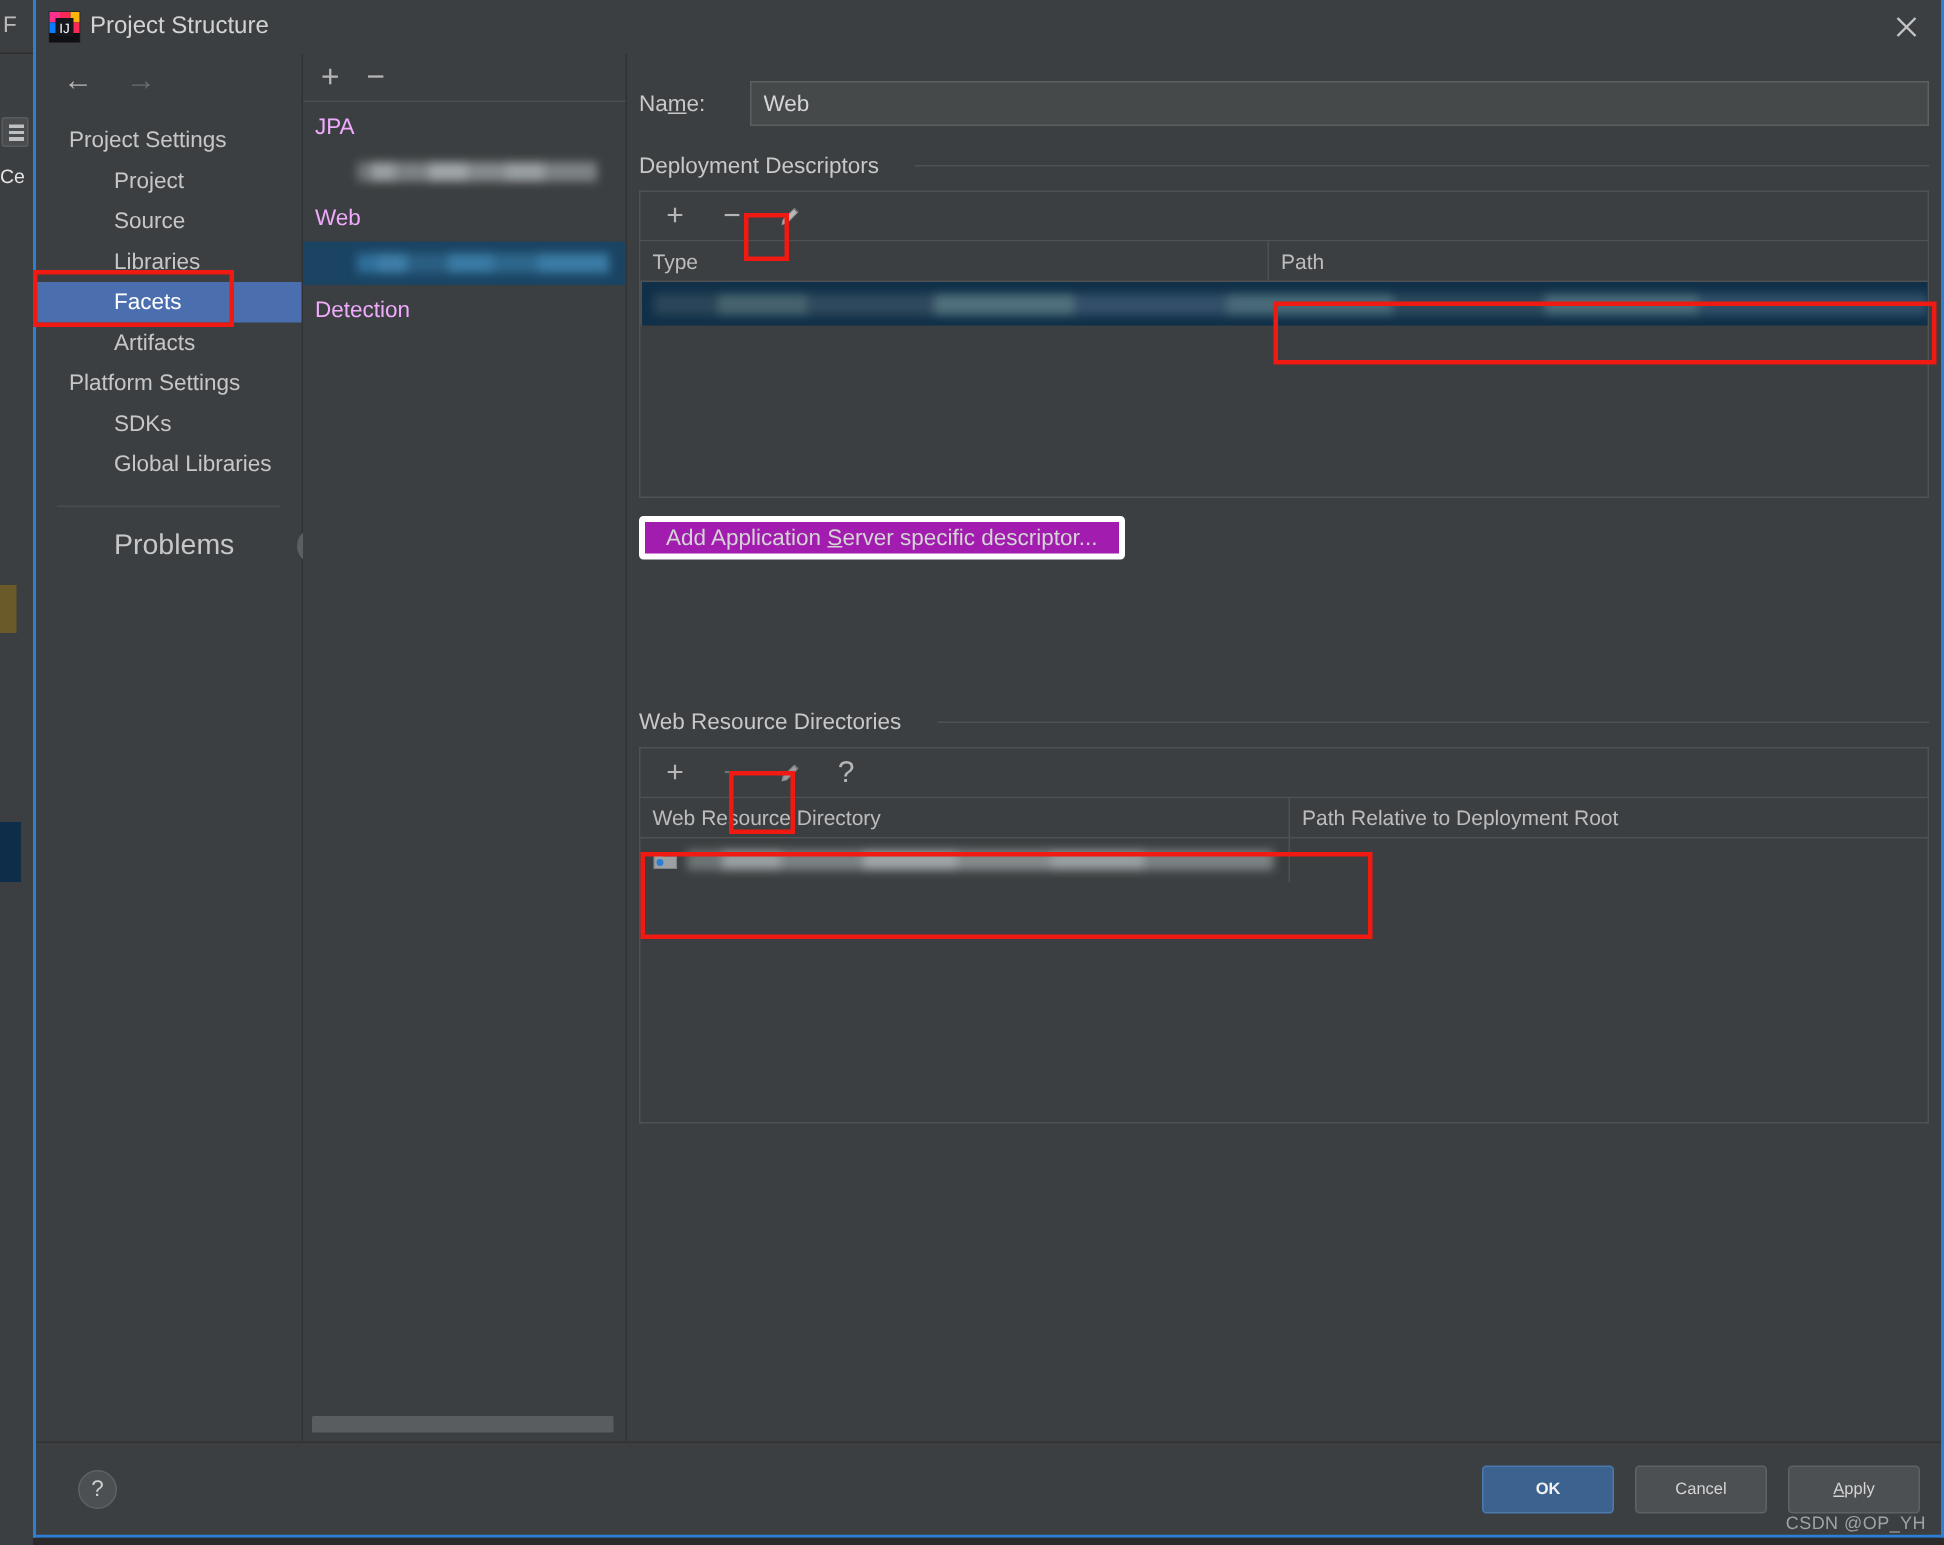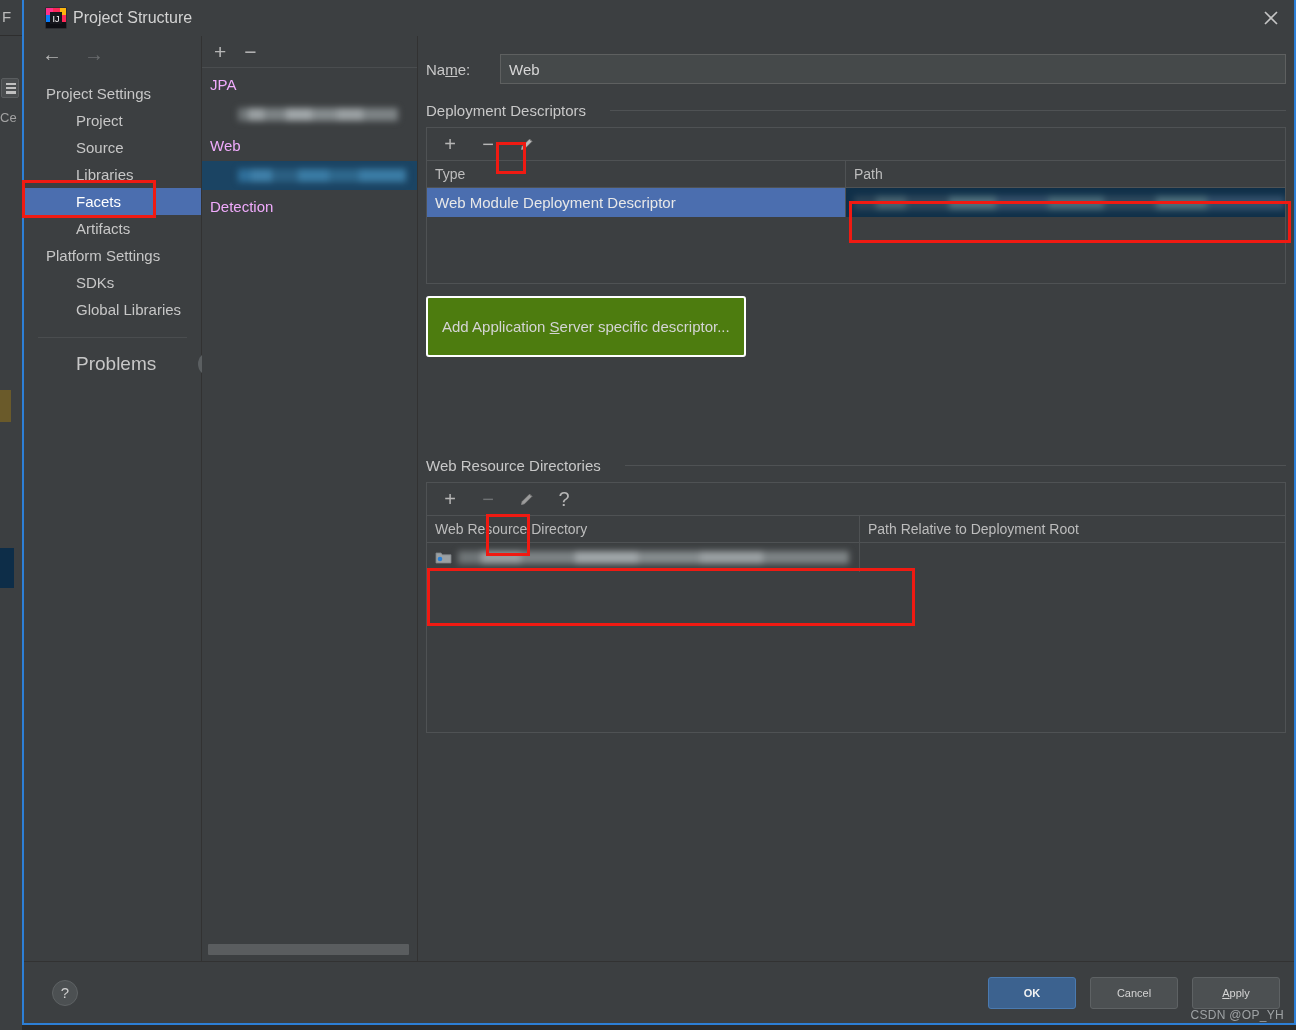--- a/index.html
+++ b/index.html
@@ -11,35 +11,35 @@
   }
   * { box-sizing: border-box; }
 
   
   .ide-bg { position: absolute; left: 0; top: 0; width: 22px; height: 1030px; background: #3c3f41; }
   .ide-bg .menu-strip { position: absolute; left: 0; top: 0; width: 22px; height: 36px; background: #3c3f41; border-bottom: 1px solid #2e2e2e; }
   .ide-bg .menu-letter { position: absolute; left: 2px; top: 8px; font-size: 15px; color: #bbbbbb; }
   .ide-bg .tool-btn { position: absolute; left: 1px; top: 78px; width: 18px; height: 20px; background: #4a4d4f; border: 1px solid #5a5d5f; border-radius: 2px; }
   .ide-bg .tool-btn:after { content: ""; position: absolute; left: 4px; top: 4px; width: 10px; height: 11px;
      background: linear-gradient(#c0c0c0 0 2px, transparent 2px 4px, #c0c0c0 4px 6px, transparent 6px 8px, #c0c0c0 8px 10px); }
-  .ide-bg .editor-tab { position: absolute; left: 0; top: 110px; font-size: 13px; color: #a3a3a3; text-align: right; }
+  .ide-bg .editor-tab { position: absolute; left: 0; top: 110px; font-size: 13px; color: #e5e5e5; text-align: right; }
   .ide-bg .marker-amber { position: absolute; left: 0; top: 390px; width: 11px; height: 32px; background: #6a5a2a; }
   .ide-bg .marker-blue { position: absolute; left: 0; top: 548px; width: 14px; height: 40px; background: #0d2d48; }
 
   
   .dialog {
     position: absolute; left: 22px; top: 0;
     width: 1274px; height: 1025px;
     background: #3c3f41;
     border: 2px solid #2d7fd6;
     border-top: none;
   }
 
   .titlebar { position: relative; height: 36px; background: #3c3f41; display: flex; align-items: center; }
-  .title-icon { width: 16px; height: 22px; margin-left: 21px; position: relative; flex: none; }
+  .title-icon { width: 16px; height: 22px; margin-left: 8px; position: relative; flex: none; }
   .title-text { margin-left: 12px; font-size: 16px; color: #d3d3d3; }
   .close-btn { position: absolute; right: 0; top: 0; width: 46px; height: 36px; display: flex; align-items: center; justify-content: center; }
   .close-btn svg { display: block; }
 
   .body-row { position: absolute; left: 0; top: 36px; right: 0; bottom: 62px; display: flex; }
 
   
   .sidebar { width: 178px; background: #3c3f41; position: relative; border-right: 1px solid #323232; flex: none; }
   .nav-arrows { height: 36px; display: flex; align-items: center; padding-left: 18px; gap: 22px; }
   .arrow { font-size: 20px; line-height: 1; color: #b6b6b6; }
@@ -89,22 +89,22 @@
   .grid-head .hc { font-size: 14px; color: #bdbdbd; display: flex; align-items: center; padding-left: 8px; }
   .grid-body { position: relative; }
   .grid-row { display: flex; height: 29px; }
   .grid-row .cell { display: flex; align-items: center; padding-left: 8px; font-size: 15px; overflow: hidden; }
   .colsep { width: 1px; background: #4f5254; }
 
   .row-selected .cell { background: #4b6eaf; color: #e8e8e8; }
   .path-cell-sel { background: #103049 !important; }
 
   .btn {
-    background: #4d7c0f; border: 2px solid #ffffff; color: #d4d4d4;
-    font-size: 15px; border-radius: 3px; padding: 20px 14px;
+    background: #a21caf; border: 4px solid #ffffff; color: #d4d4d4;
+    font-size: 15px; border-radius: 3px; padding: 2px 14px;
     font-family: "Liberation Sans", sans-serif; cursor: default;
   }
   .btn u { text-decoration: underline; }
 
   .folder-icon { width: 17px; height: 15px; position: relative; flex: none; margin-right: 6px; }
 
   .srcroots-box { border: 1px solid #4f5254; background: #3c3f41; padding: 10px 0 10px 0; }
   .src-row { height: 26px; display: flex; align-items: center; padding-left: 12px; }
   .src-check { width: 15px; height: 15px; border: 1px solid #7a7d7f; border-radius: 2px; background: #45494a; flex: none; margin-right: 9px; }
 
@@ -243,29 +243,28 @@
             <span class="tb-icon">+</span>
             <span class="tb-icon">−</span>
             <span class="tb-icon">
               <svg width="17" height="17" viewBox="0 0 17 17">
                 <path d="M3.5 13.5 L4.2 10.6 L11.6 3.2 L13.8 5.4 L6.4 12.8 Z" fill="#b8b8b8" stroke="#9a9a9a" stroke-width="0.8"></path>
                 <path d="M11.6 3.2 L13.8 5.4" stroke="#6e6e6e" stroke-width="1"></path>
               </svg>
             </span>
           </div>
 
-          <div class="grid" style="height:124px">
+          <div class="grid" style="height:172px">
             <div class="grid-head">
               <div class="hc" style="width:418px">Type</div>
               <div class="colsep"></div>
               <div class="hc" style="flex:1">Path</div>
             </div>
             <div class="grid-body">
               <div class="grid-row row-selected">
-                <div class="cell" style="width:418px">Web Module Deployment Descriptor</div>
                 <div class="colsep"></div>
                 <div class="cell path-cell-sel" style="flex:1">
                   <div class="blur-bar" style="width:100%;height:14px;background:linear-gradient(90deg,#2c4558 0 5%,#48636f 5% 12%,#30495c 12% 22%,#51707c 22% 33%,#35506a 33% 45%,#4a6a78 45% 58%,#2f4a5e 58% 70%,#4d6d7a 70% 82%,#33506b 82% 100%)"></div>
                 </div>
               </div>
             </div>
           </div>
 
           <div style="margin-top:12px">
             <button class="btn"><span>Add Application </span><u>S</u><span>erver specific descriptor...</span></button>

